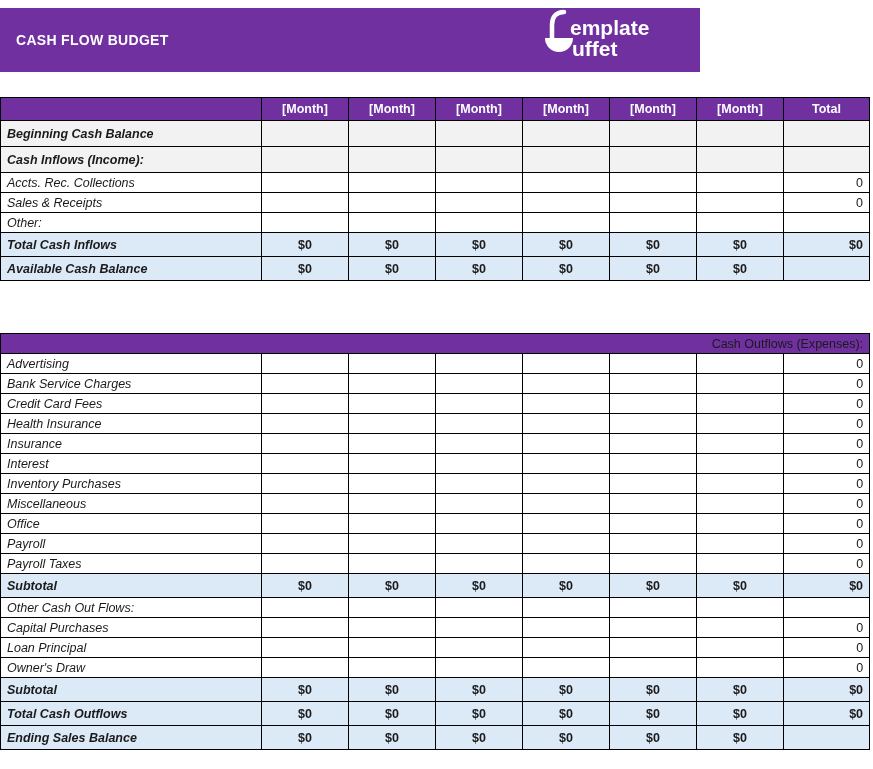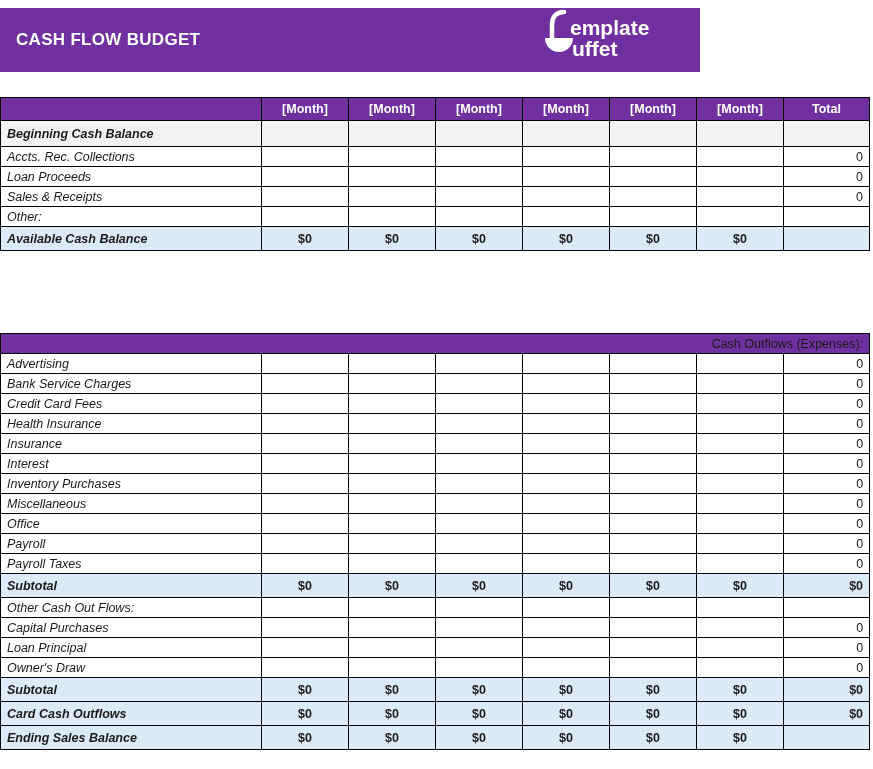--- a/index.html
+++ b/index.html
@@ -24,21 +24,21 @@
     top: 8px;
     width: 700px;
     height: 64px;
     background: #7030A0;
     display: flex;
     align-items: center;
     justify-content: space-between;
   }
   .header-title {
     color: #ffffff;
-    font-size: 17px;
+    font-size: 14px;
     font-weight: bold;
     letter-spacing: 0.3px;
     margin-left: 16px;
     white-space: nowrap;
   }
   .logo-wrap {
     margin-right: 18px;
     display: flex;
     align-items: flex-start;
     height: 100%;
@@ -151,59 +151,69 @@
           <tr class="gray">
             <td class="label">Beginning Cash Balance</td>
             <td class="money"></td>
             <td class="money"></td>
             <td class="money"></td>
             <td class="money"></td>
             <td class="money"></td>
             <td class="money"></td>
             <td class="totalcell"></td>
           </tr>
+          <tr class="gray">
+            <td class="label">Cash Inflows (Income):</td>
+            <td class="money"></td>
+            <td class="money"></td>
+            <td class="money"></td>
+            <td class="money"></td>
+            <td class="money"></td>
+            <td class="money"></td>
+            <td class="totalcell"></td>
+          </tr>
           <tr class="plain">
             <td class="label">Accts. Rec. Collections</td>
             <td class="money"></td>
             <td class="money"></td>
             <td class="money"></td>
             <td class="money"></td>
             <td class="money"></td>
             <td class="money"></td>
             <td class="totalcell">0</td>
           </tr>
           <tr class="plain">
-            <td class="label">Loan Proceeds</td>
-            <td class="money"></td>
-            <td class="money"></td>
-            <td class="money"></td>
-            <td class="money"></td>
-            <td class="money"></td>
-            <td class="money"></td>
-            <td class="totalcell">0</td>
-          </tr>
-          <tr class="plain">
             <td class="label">Sales &amp; Receipts</td>
             <td class="money"></td>
             <td class="money"></td>
             <td class="money"></td>
             <td class="money"></td>
             <td class="money"></td>
             <td class="money"></td>
             <td class="totalcell">0</td>
           </tr>
           <tr class="plain">
             <td class="label">Other:</td>
             <td class="money"></td>
             <td class="money"></td>
             <td class="money"></td>
             <td class="money"></td>
             <td class="money"></td>
             <td class="money"></td>
             <td class="totalcell"></td>
+          </tr>
+          <tr class="blue">
+            <td class="label">Total Cash Inflows</td>
+            <td class="money">$0</td>
+            <td class="money">$0</td>
+            <td class="money">$0</td>
+            <td class="money">$0</td>
+            <td class="money">$0</td>
+            <td class="money">$0</td>
+            <td class="totalcell">$0</td>
           </tr>
           <tr class="blue">
             <td class="label">Available Cash Balance</td>
             <td class="money">$0</td>
             <td class="money">$0</td>
             <td class="money">$0</td>
             <td class="money">$0</td>
             <td class="money">$0</td>
             <td class="money">$0</td>
             <td class="totalcell"></td>
@@ -392,21 +402,21 @@
             <td class="label">Subtotal</td>
             <td class="money">$0</td>
             <td class="money">$0</td>
             <td class="money">$0</td>
             <td class="money">$0</td>
             <td class="money">$0</td>
             <td class="money">$0</td>
             <td class="totalcell">$0</td>
           </tr>
           <tr class="blue">
-            <td class="label">Card Cash Outflows</td>
+            <td class="label">Total Cash Outflows</td>
             <td class="money">$0</td>
             <td class="money">$0</td>
             <td class="money">$0</td>
             <td class="money">$0</td>
             <td class="money">$0</td>
             <td class="money">$0</td>
             <td class="totalcell">$0</td>
           </tr>
           <tr class="blue">
             <td class="label">Ending Sales Balance</td>

